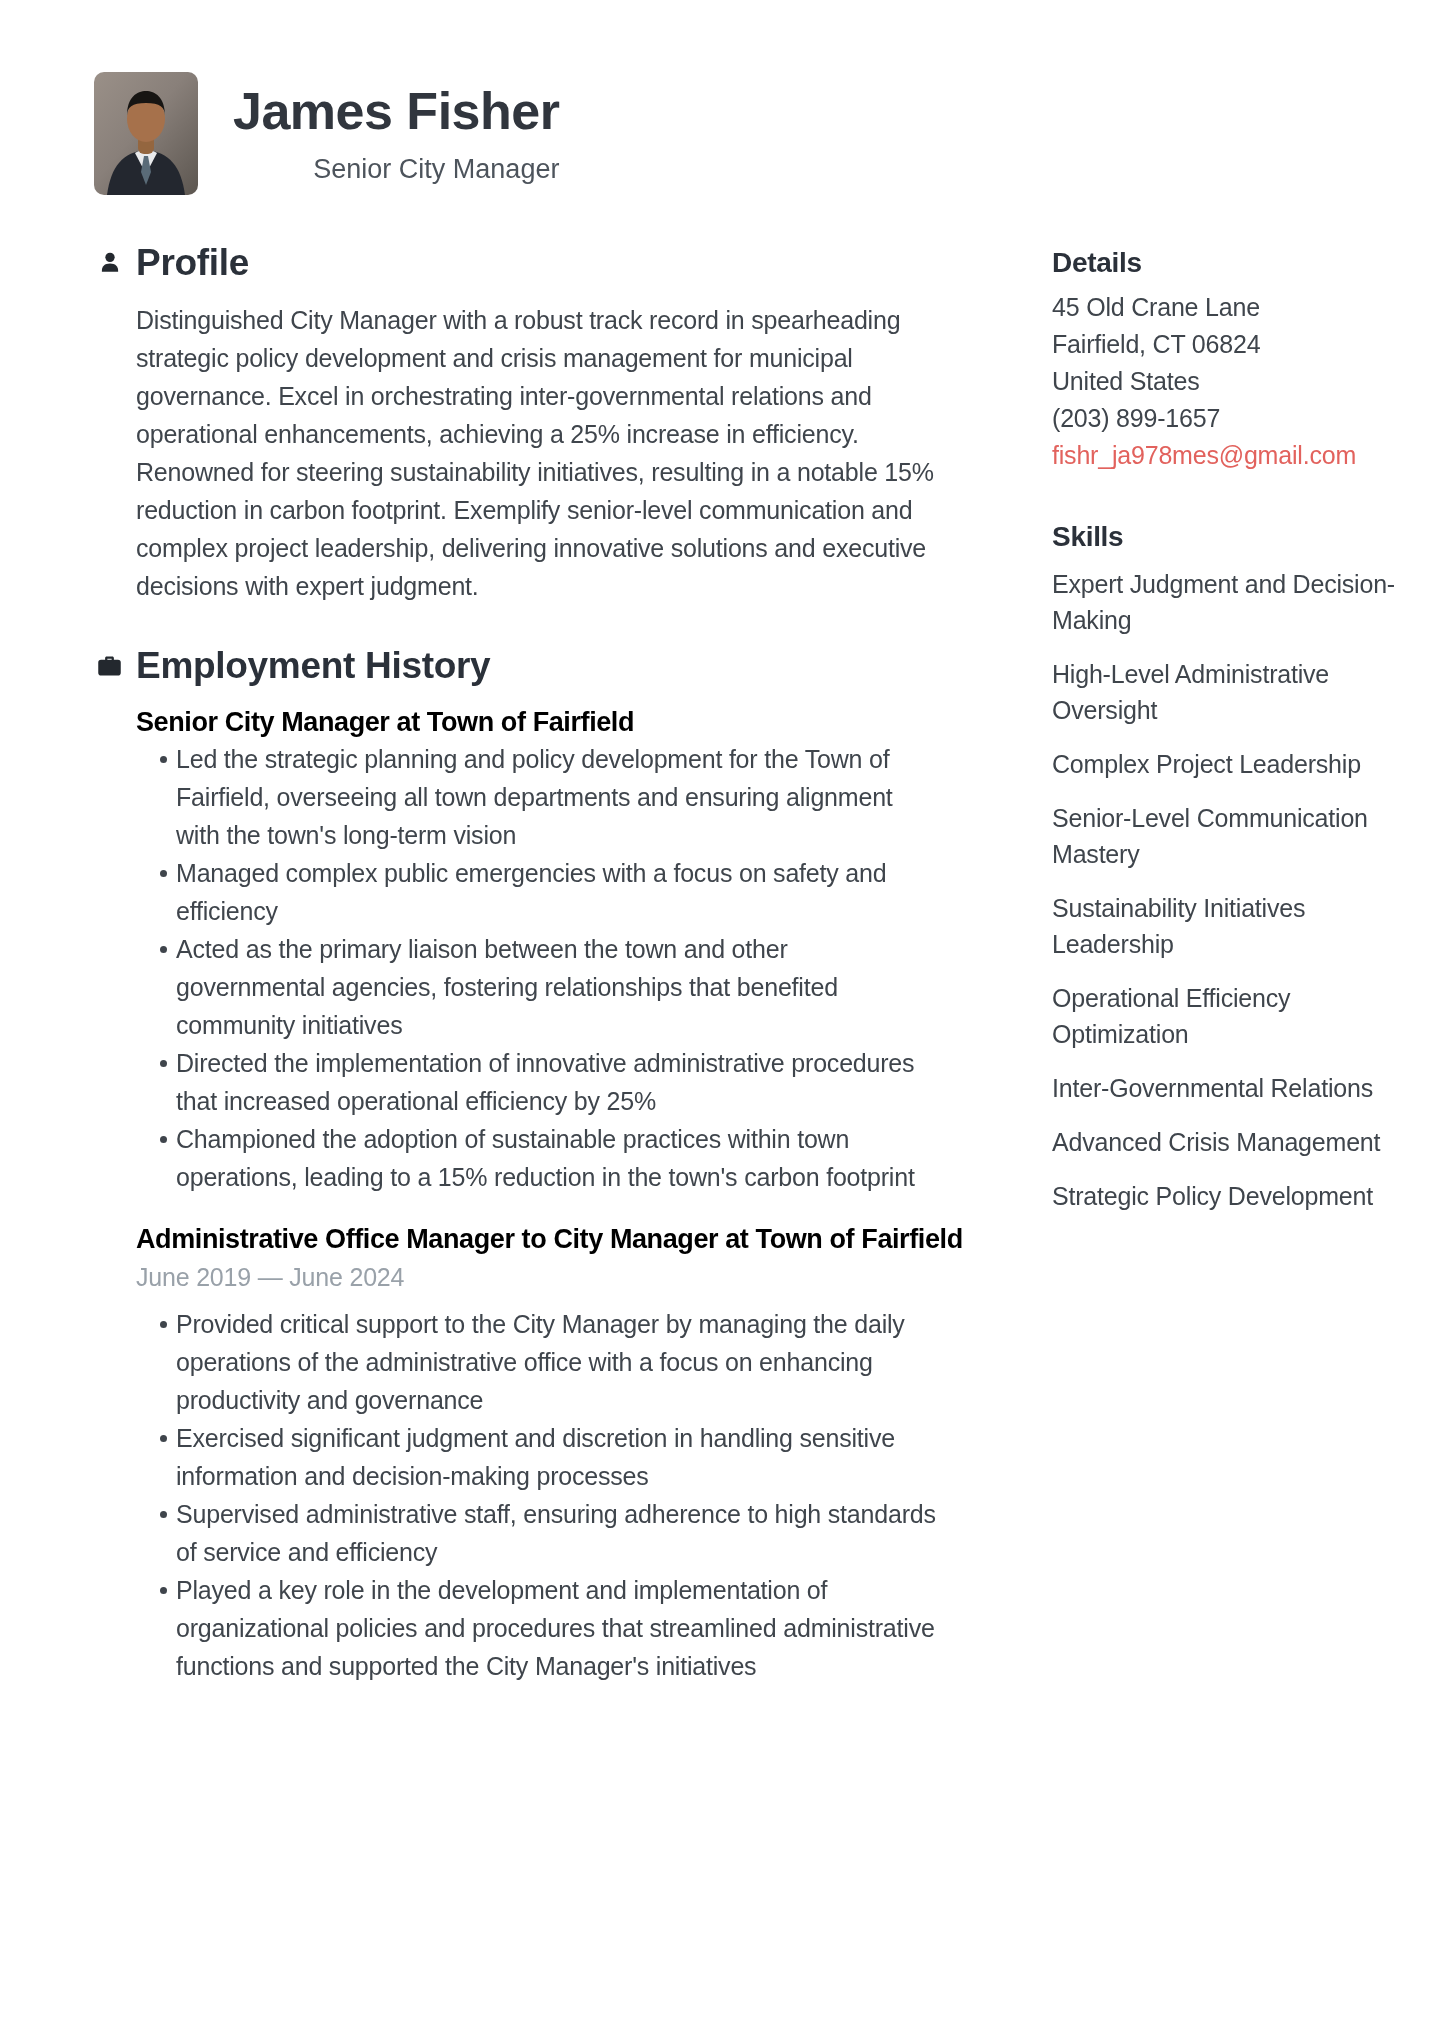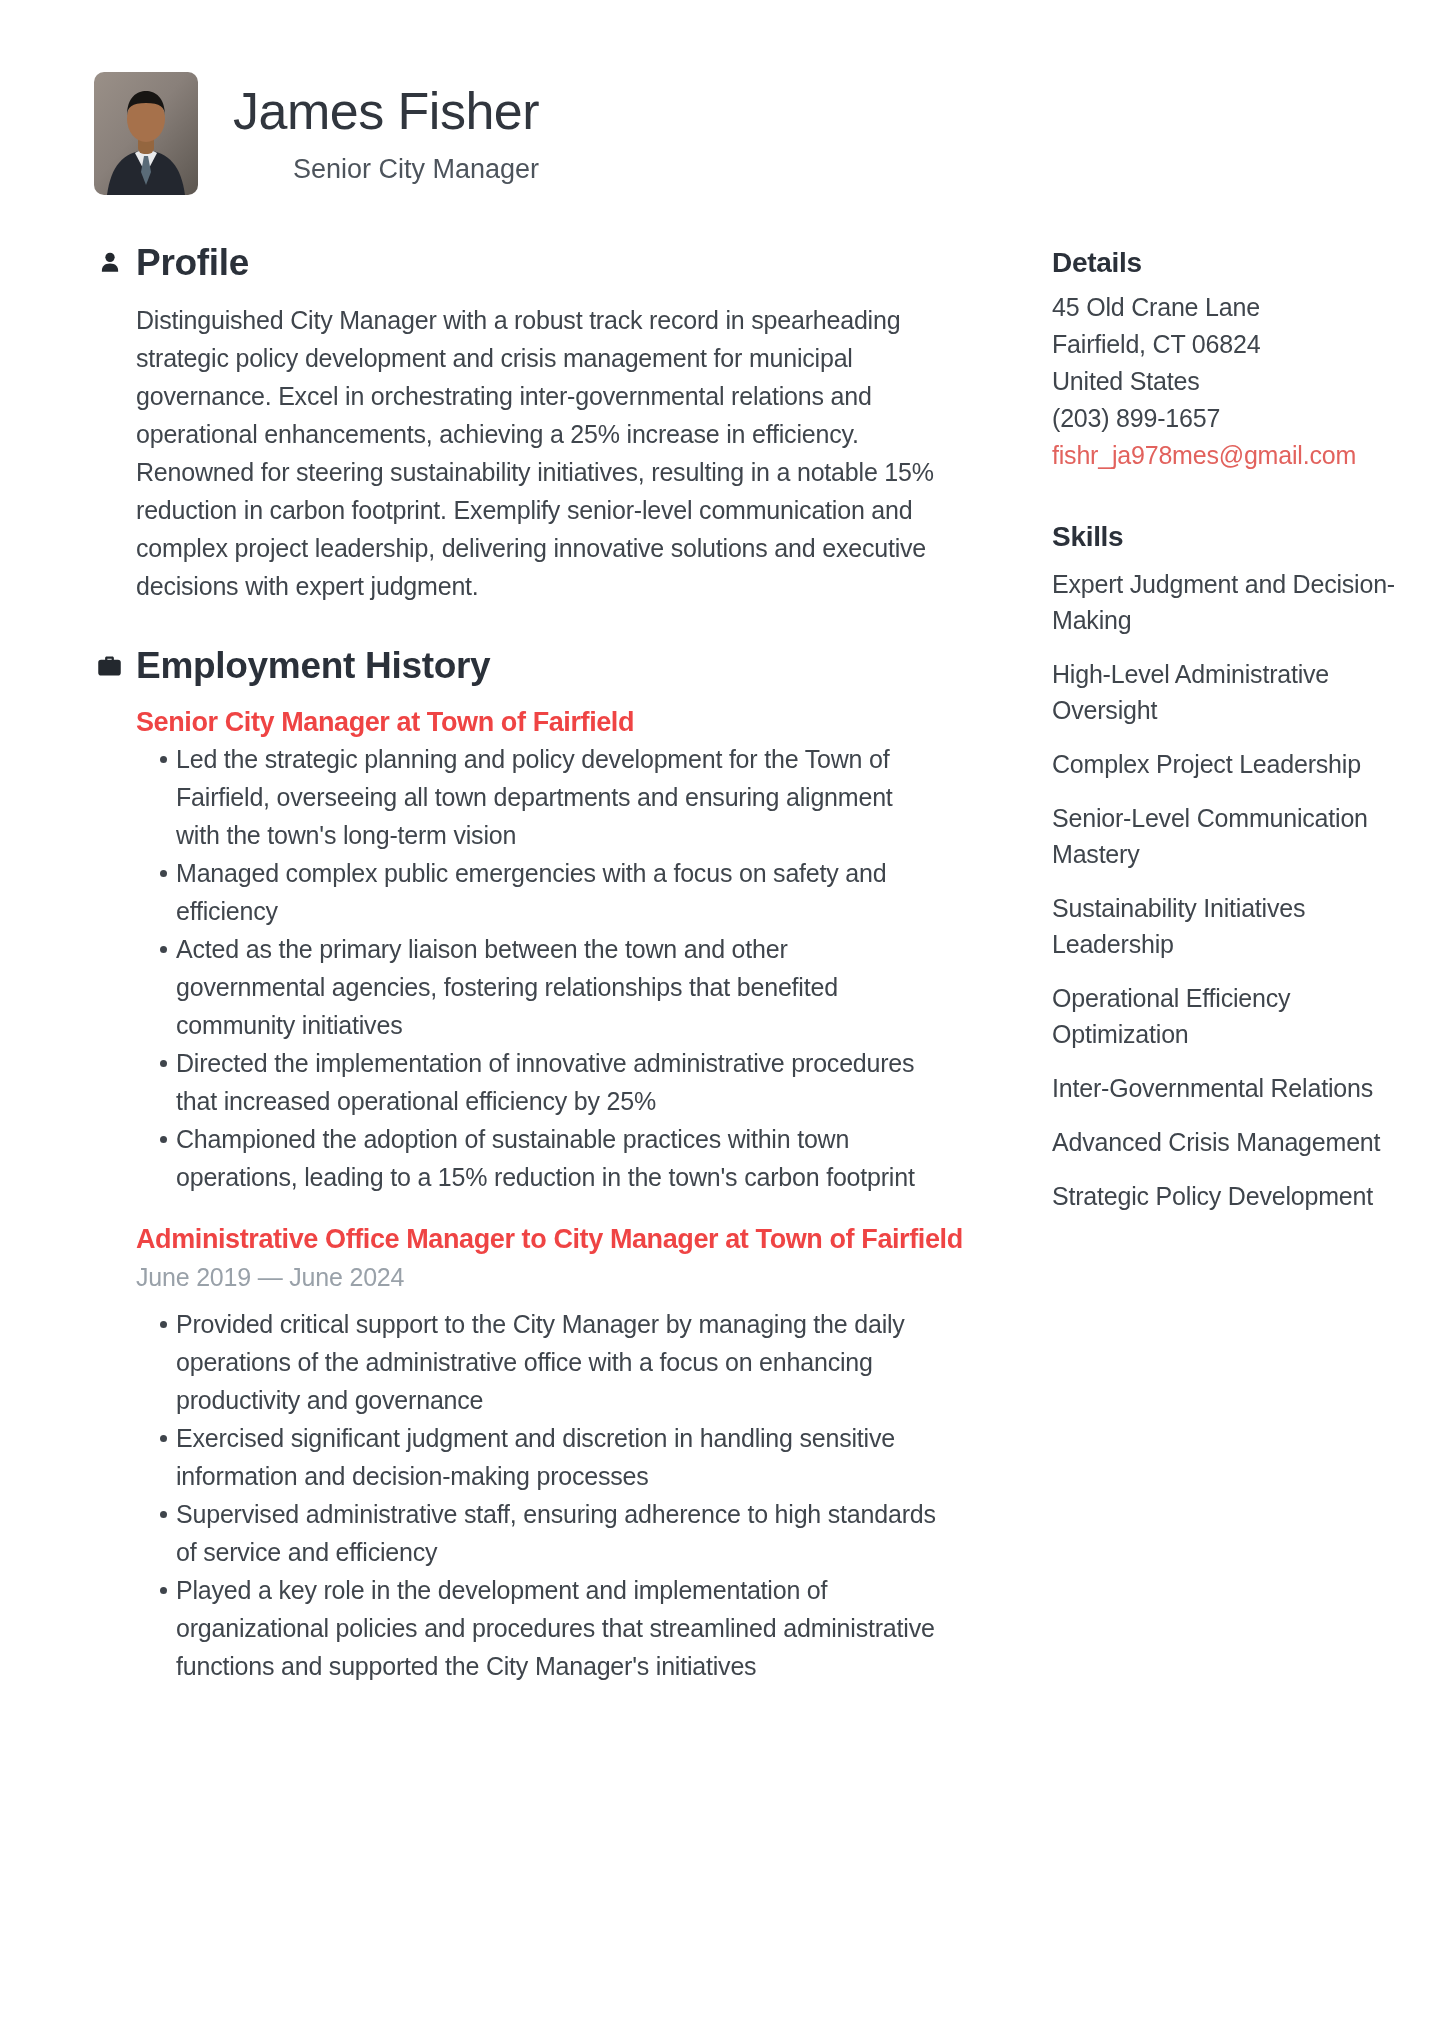--- a/index.html
+++ b/index.html
@@ -11,21 +11,21 @@
   .page{position:absolute;inset:0;background:#fff;overflow:hidden;}
 
   
   .photo{
     position:absolute;left:94px;top:72px;width:104px;height:123px;
     border-radius:10px;overflow:hidden;
   }
   .photo svg{display:block;width:100%;height:100%;}
   .headblock{position:absolute;left:233px;top:80px;}
   .name{
-    margin:0;font-size:52px;line-height:62px;font-weight:400;
+    margin:0;font-size:52px;line-height:62px;font-weight:700;
     color:#31363e;letter-spacing:-0.5px;
   }
   .subtitle{
     margin:11px 0 0 1px;font-size:27px;line-height:32px;color:#4d545c;text-align:right;
   }
 
   
   .left-col{position:absolute;left:96px;top:240px;width:844px;}
   .section-head{display:flex;align-items:center;gap:13px;}
   .section-head .sicon{width:27px;height:27px;flex:0 0 27px;display:flex;align-items:center;justify-content:center;}
@@ -36,21 +36,21 @@
   }
   .profile-text{
     margin:15px 0 16px 40px;width:822px;
     font-size:25px;line-height:38px;color:#3f454c;letter-spacing:-0.2px;
   }
   .employment-section{margin-top:38px;}
   .job{margin:16px 0 0 40px;}
   .job + .job{margin-top:26px;}
   .job-title{
     margin:0;font-size:27px;line-height:35px;font-weight:700;
-    color:#ef4444;letter-spacing:-0.4px;white-space:nowrap;
+    color:#000000;letter-spacing:-0.4px;white-space:nowrap;
   }
   .job-dates{
     margin:5px 0 13px 0;font-size:25px;line-height:30px;color:#99a1a9;letter-spacing:-0.2px;
   }
   .job-bullets{margin:0;padding:0;list-style:none;width:800px;}
   .job-bullets li{
     position:relative;padding-left:40px;
     font-size:25px;line-height:38px;color:#3f454c;letter-spacing:-0.2px;
   }
   .job-bullets li::before{

